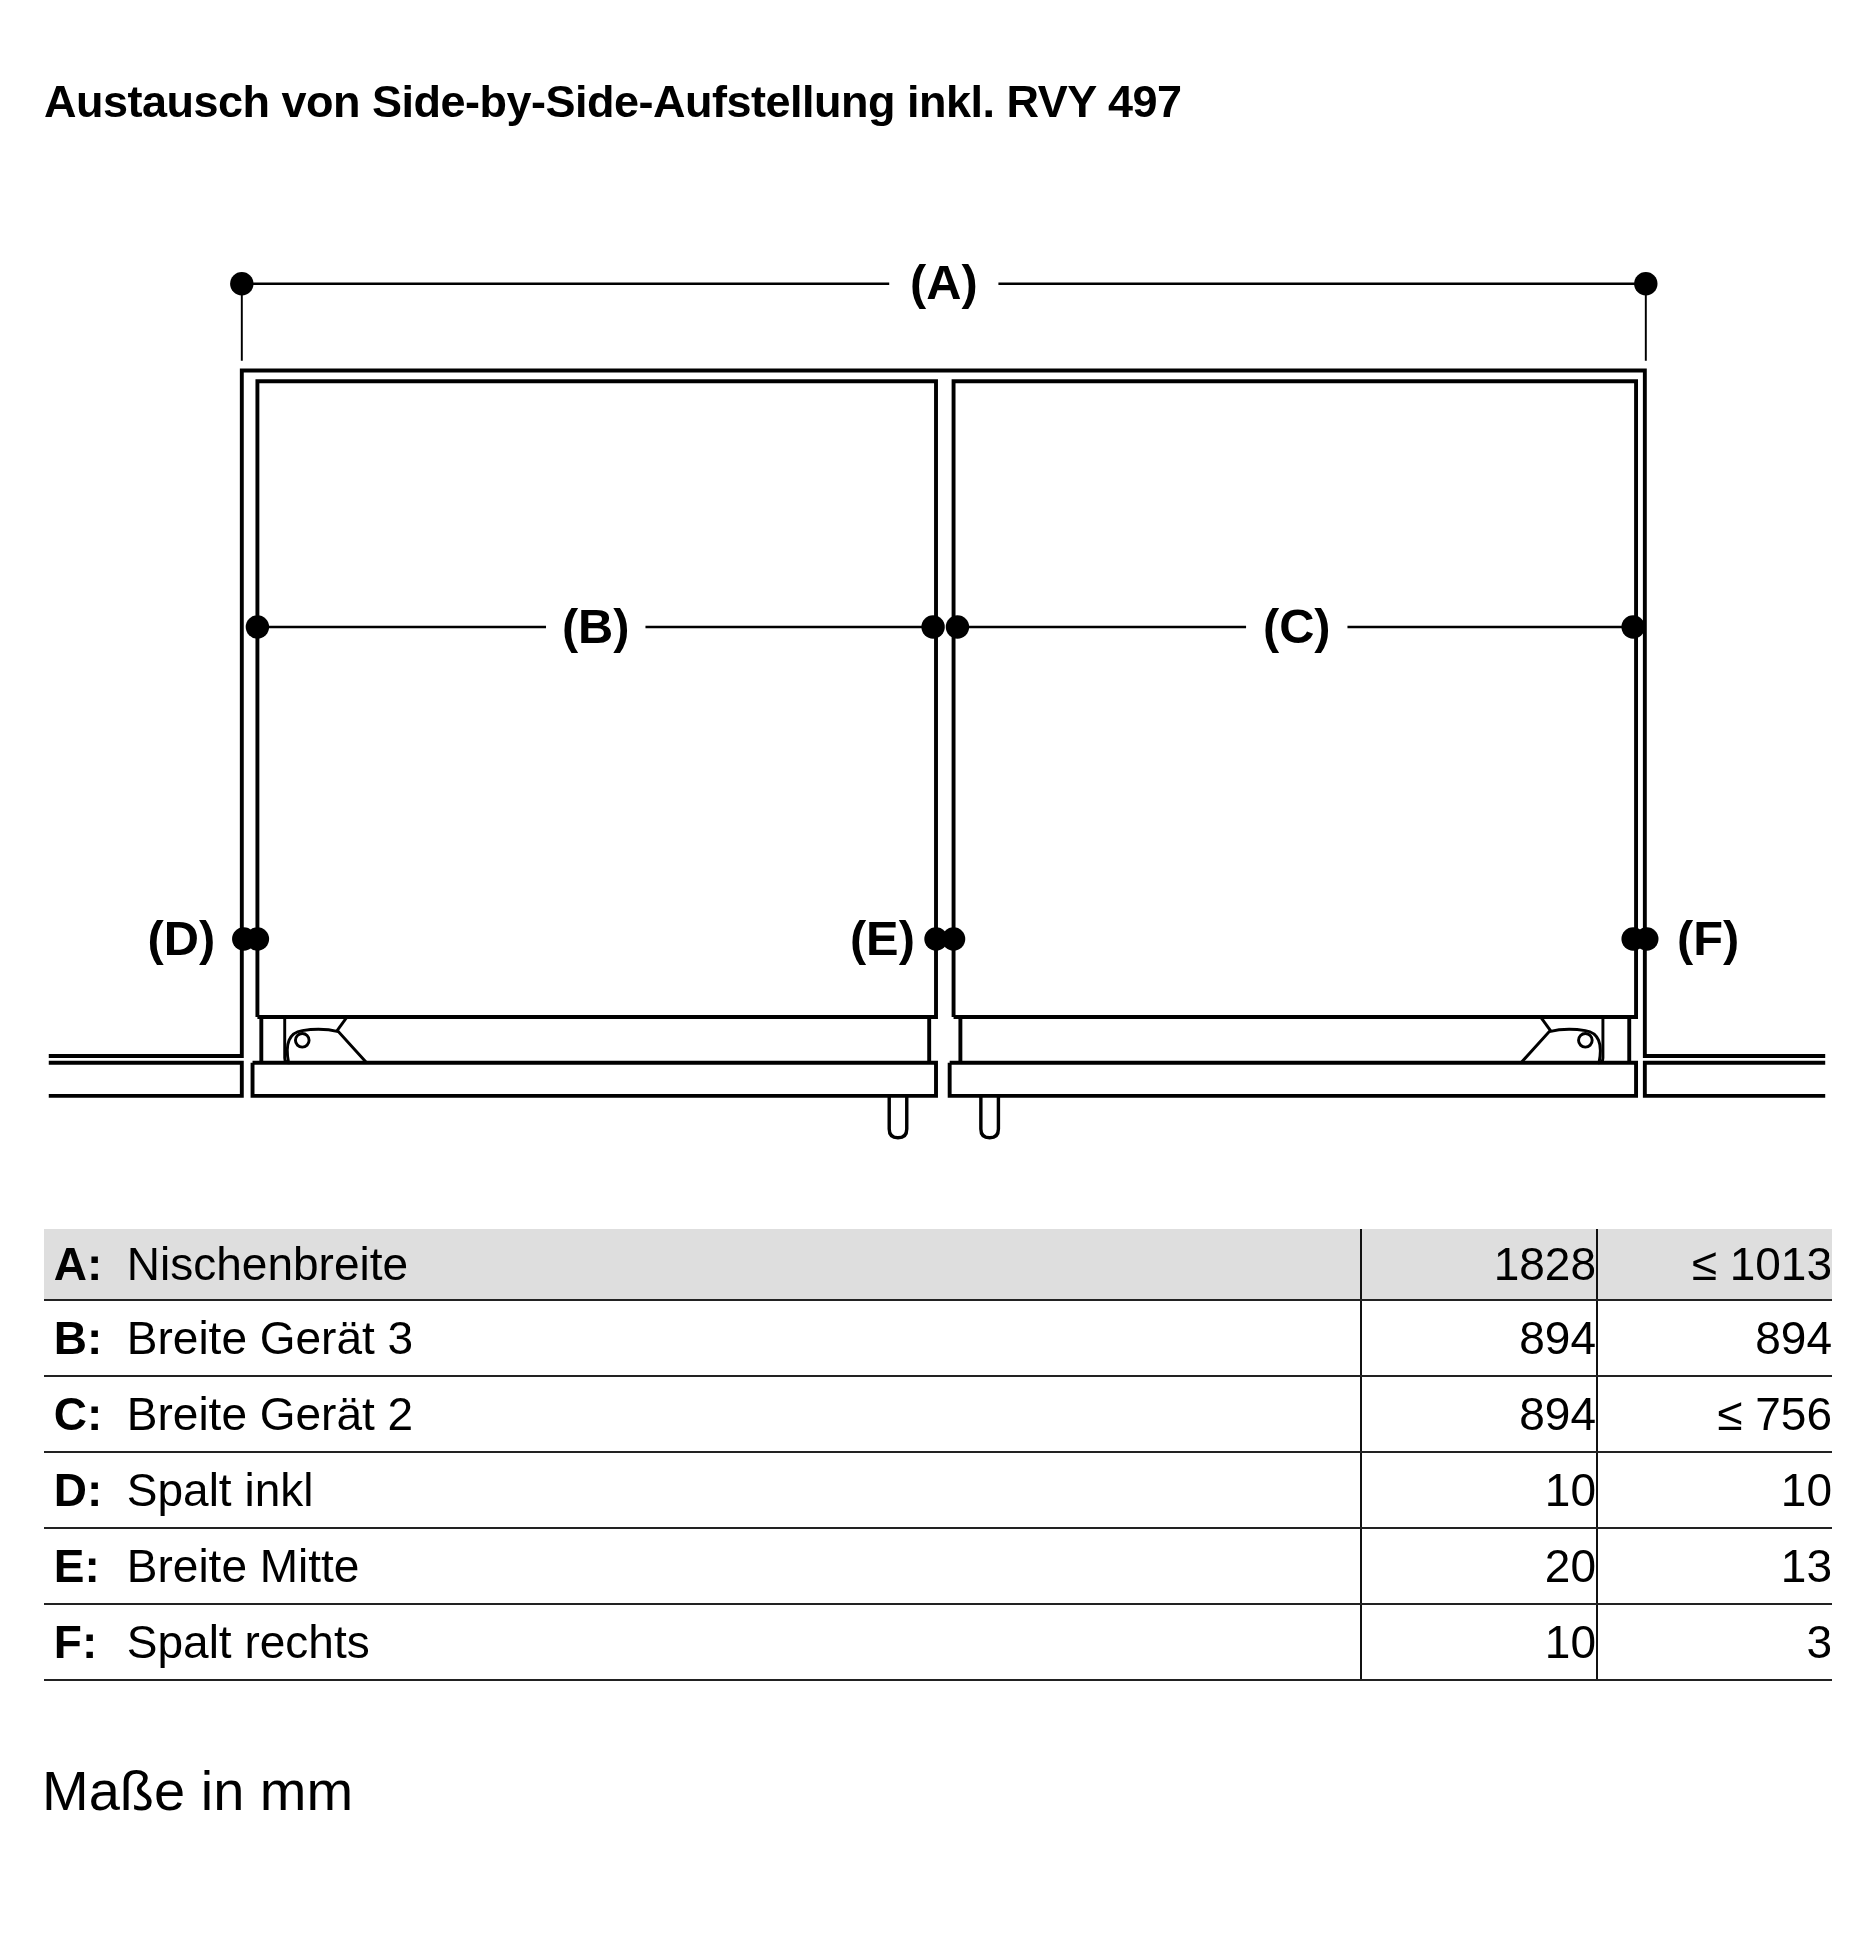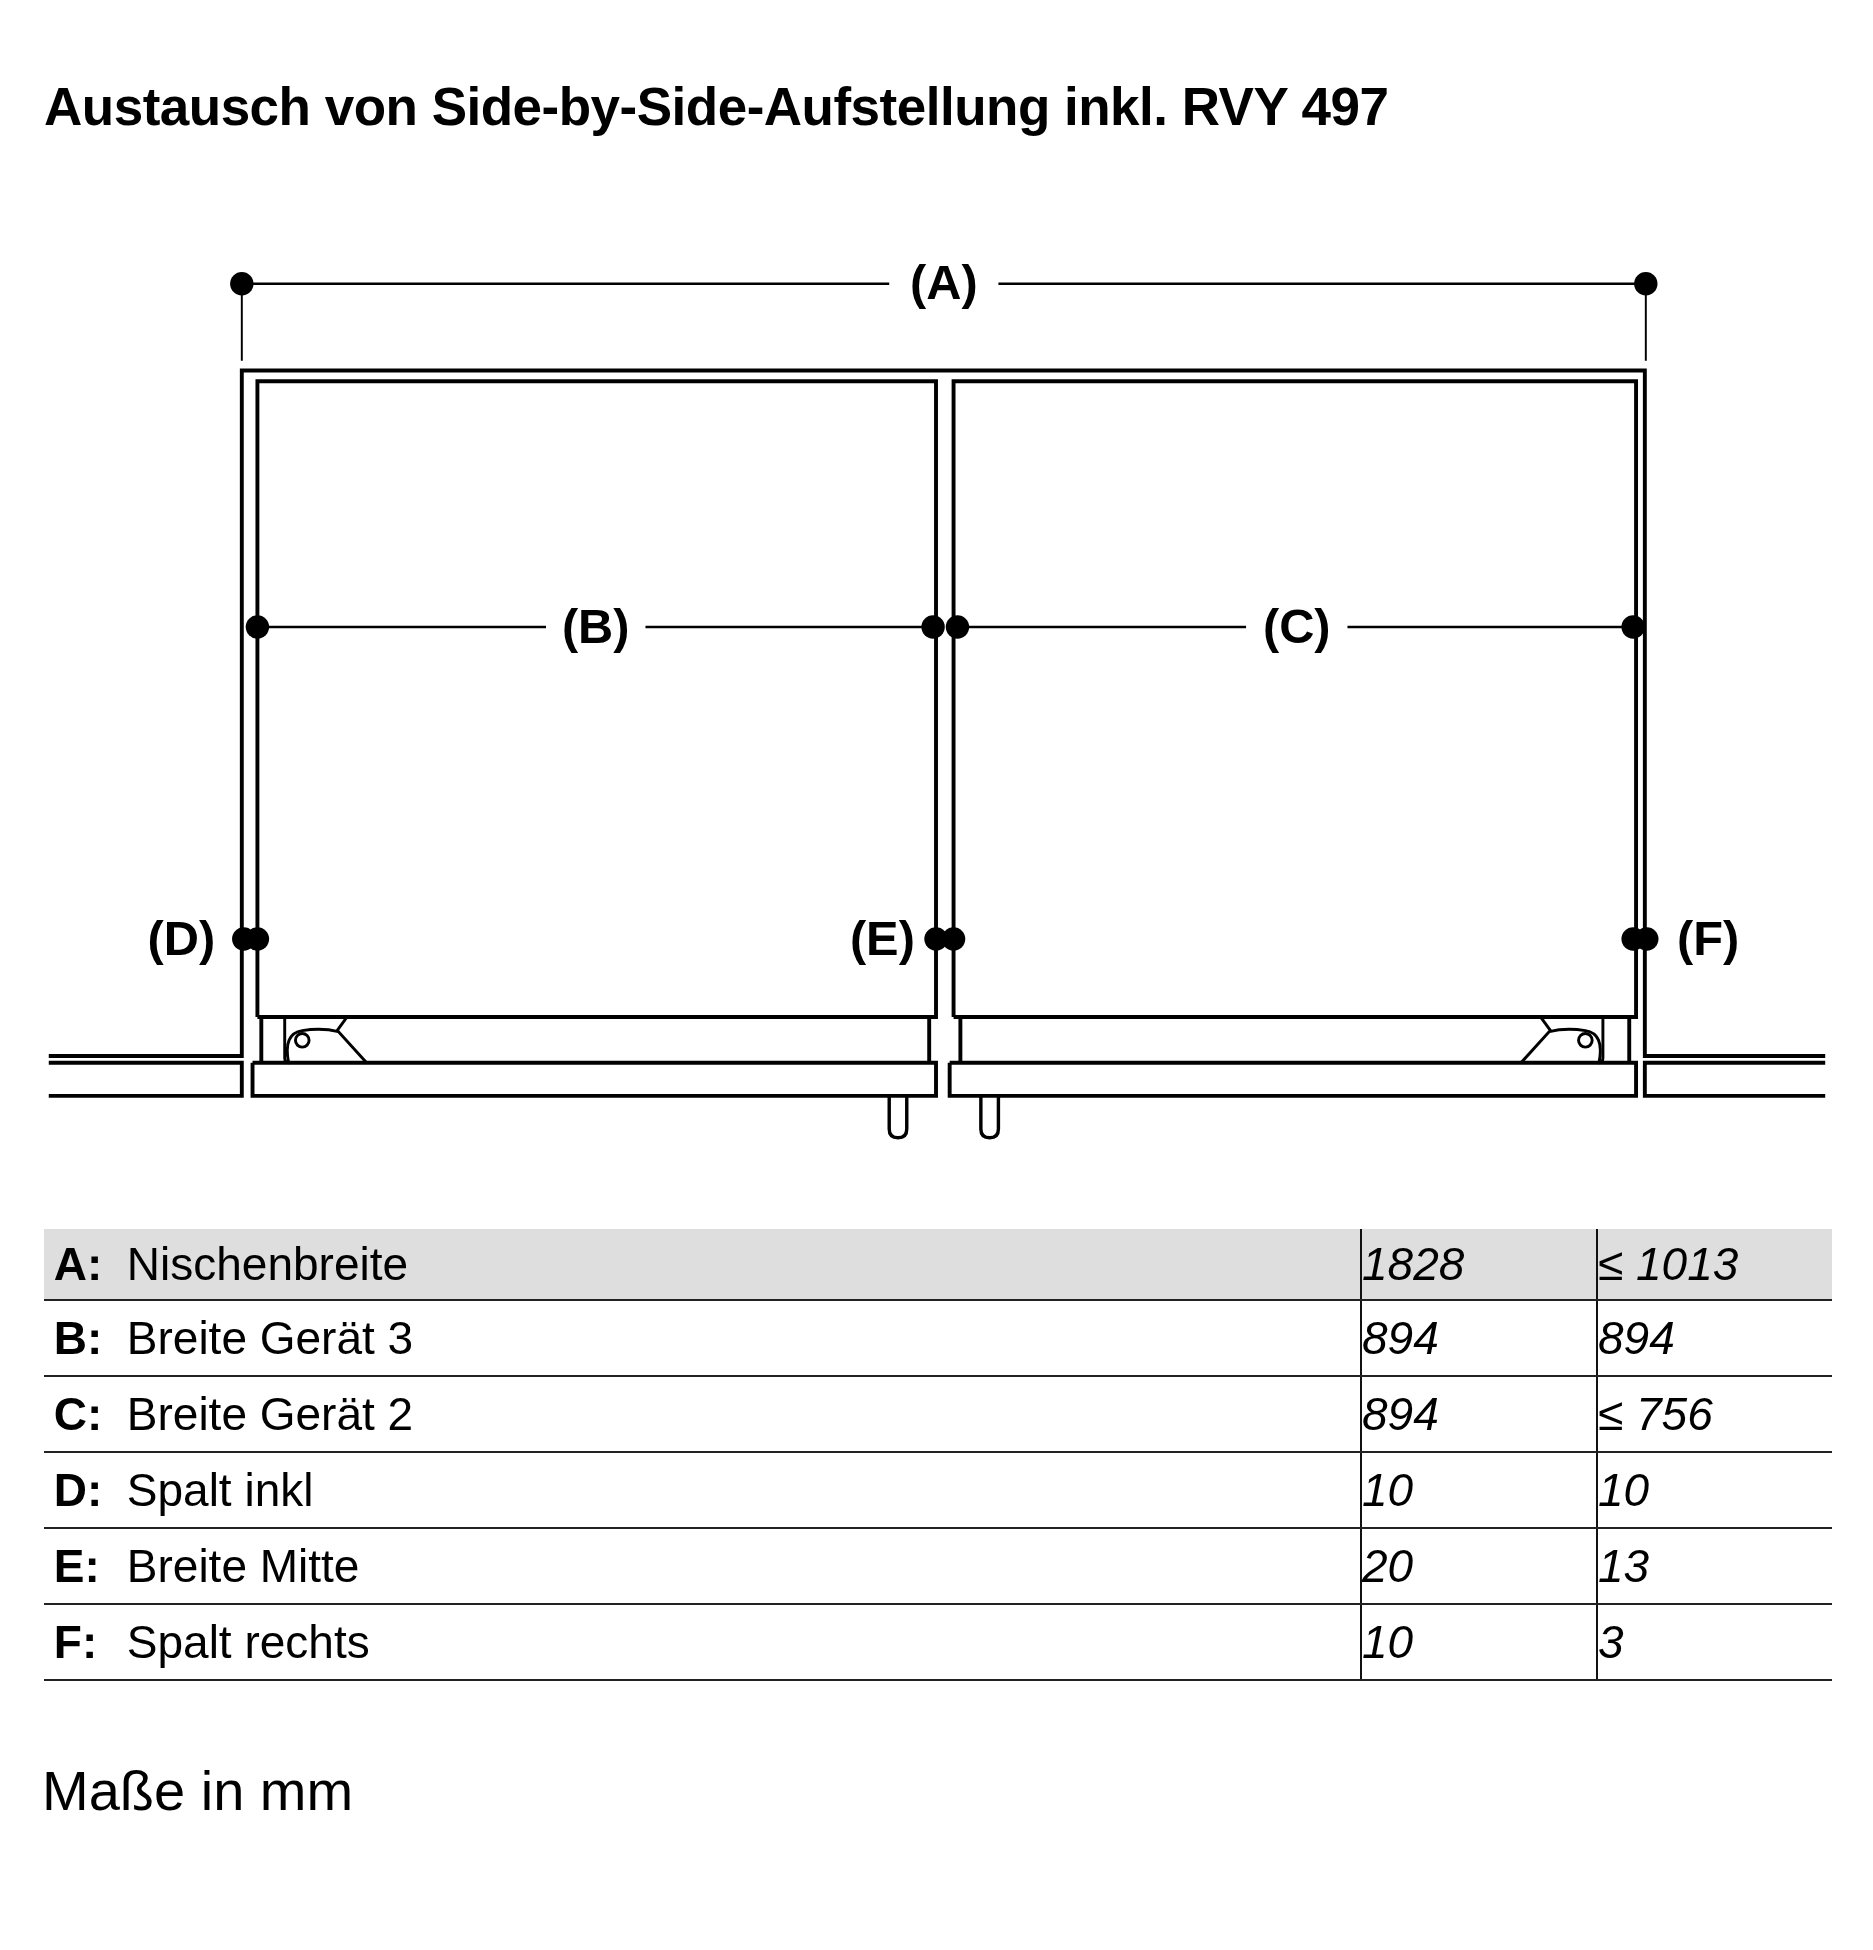--- a/index.html
+++ b/index.html
@@ -1,27 +1,27 @@
 <!DOCTYPE html>
 <html><head>
 <meta charset="utf-8">
 <style>
   html, body { margin:0; padding:0; background:#ffffff; }
   body { width:1873px; height:1950px; position:relative; overflow:hidden;
          font-family:"Liberation Sans", sans-serif; color:#000; }
-  .title { position:absolute; left:44px; top:76px; font-size:53px; font-weight:bold;
+  .title { position:absolute; left:44px; top:76px; font-size:45px; font-weight:bold;
            letter-spacing:-0.5px; white-space:nowrap; }
   svg.diagram { position:absolute; left:0; top:0; }
   .dimlabel { font-family:"Liberation Sans", sans-serif; font-size:50px; }
   table.dims { position:absolute; left:44px; top:1229px; width:1788px; border-collapse:collapse; }
   table.dims td { height:74px; padding:0; font-size:46px; border-bottom:2.9px solid #222; vertical-align:middle; }
   table.dims tr.highlight td { background:#dedede; height:70px; }
   table.dims td.key { width:73px; padding-left:9.8px; font-weight:bold; }
   table.dims td.desc { }
-  table.dims td.val { width:234px; text-align:left; border-left:2.9px solid #111;font-style:italic; }
+  table.dims td.val { width:234px; text-align:right; border-left:2.9px solid #111; }
   .foot { position:absolute; left:42px; top:1758px; font-size:56px; }
 </style>
 </head>
 <body>
 
 <div class="title">Austausch von Side-by-Side-Aufstellung inkl. RVY 497</div>
 
 <svg class="diagram" width="1873" height="1170" viewBox="0 0 1921 1200" xmlns="http://www.w3.org/2000/svg">
   <g stroke="#000" fill="none" stroke-linecap="butt">
 

